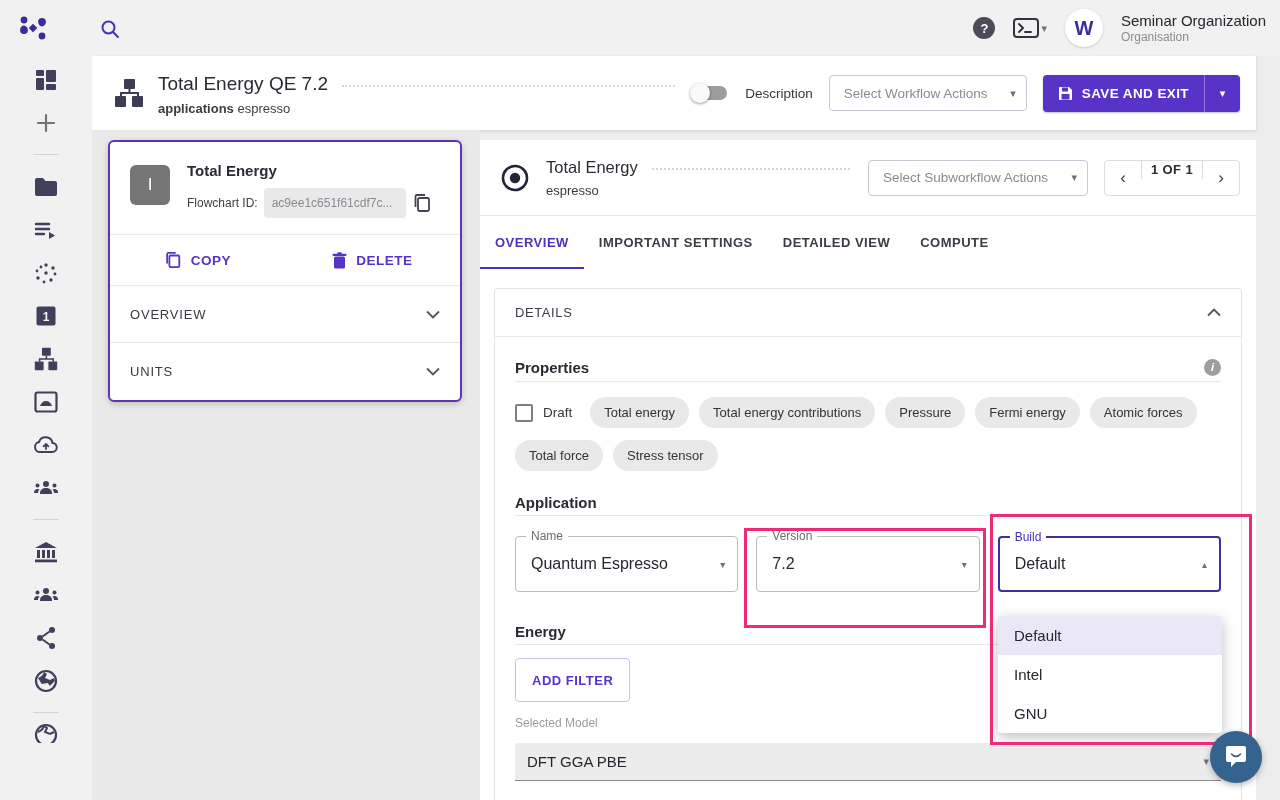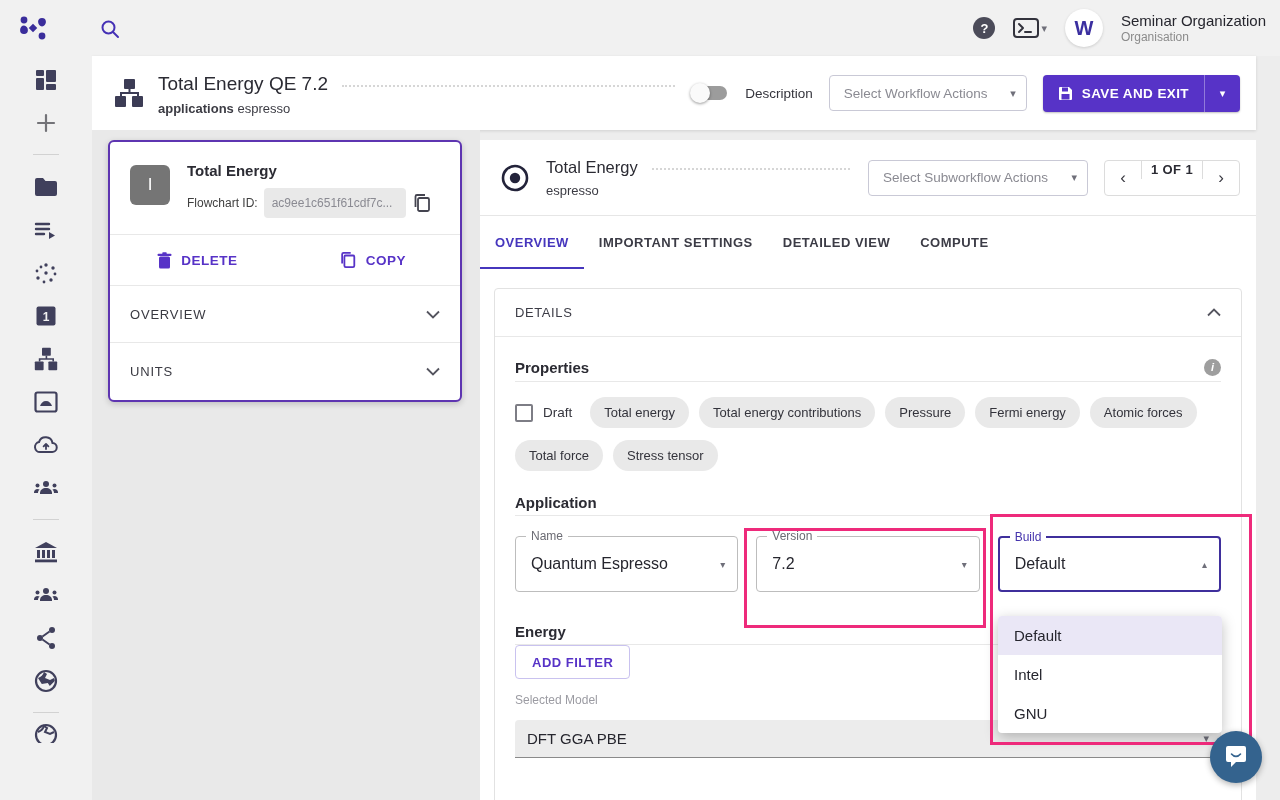--- a/index.html
+++ b/index.html
@@ -113,21 +113,21 @@
   .app-title-row { margin-top:4px; height:26px; display:flex; align-items:center; }
   .fields-row { display:flex; gap:18px; margin-top:20px; }
   .field { position:relative; width:224px; height:56px; border:1px solid #bdbdbd; border-radius:4px; background:#fff; cursor:pointer; }
   .field .flabel { position:absolute; top:-8px; left:10px; background:#fff; padding:0 5px; font-size:12px; color:#6b6b73; }
   .field .fvalue { position:absolute; left:15px; top:50%; transform:translateY(-50%); font-size:16px; color:#26262e; }
   .field .farrow { position:absolute; right:12px; top:50%; transform:translateY(-50%); font-size:10px; color:#6f6f7a; }
   .field.focused { border:2px solid #3f2f9c; }
   .field.focused .flabel { color:#4534ad; }
 
   .model-title-row { margin-top:26px; height:26px; display:flex; align-items:center; }
-  .add-filter { display:inline-flex; align-items:center; height:34px; padding:4px 16px;
+  .add-filter { margin-top:13px; display:inline-flex; align-items:center; height:44px; padding:4px 16px;
     border:1px solid #c9c2ef; border-radius:4px; color:#5733c7; font-size:13px; font-weight:bold;
     letter-spacing:.5px; background:#fff; cursor:pointer; }
   .sel-model-label { margin-top:14px; font-size:12px; color:#9b9ba2; }
   .filled-select { margin-top:13px; height:38px; background:#ececec; border-radius:4px 4px 0 0;
     border-bottom:1px solid #8a8a8a; display:flex; align-items:center; justify-content:space-between;
     padding:0 12px 0 12px; font-size:15px; color:#26262e; cursor:pointer; }
 
   
   .menu { position:absolute; left:998px; top:616px; width:224px; background:#fff; border-radius:4px;
     box-shadow:0 4px 14px rgba(0,0,0,.25); z-index:30; overflow:hidden; }
@@ -354,33 +354,33 @@
         <span class="uc-id-input">ac9ee1c651f61cdf7c...</span>
         <svg width="20" height="20" viewBox="0 0 20 20">
             <rect x="6" y="5" width="11" height="13" rx="1.5" fill="none" stroke="#444450" stroke-width="1.8"></rect>
             <path d="M3.5 14V3.5A1.5 1.5 0 0 1 5 2h8" fill="none" stroke="#444450" stroke-width="1.8"></path>
           </svg>
       </div>
     </div>
   </div>
   <div class="uc-actions">
     <div class="uc-action">
+      <svg width="18" height="18" viewBox="0 0 20 20">
+          <rect x="6" y="5" width="11" height="13" rx="1.5" fill="none" stroke="#5733c7" stroke-width="2"></rect>
+          <path d="M3.5 14V3.5A1.5 1.5 0 0 1 5 2h8" fill="none" stroke="#5733c7" stroke-width="2"></path>
+        </svg>
+      <span>COPY</span>
+    </div>
+    <div class="uc-action">
       <svg width="15" height="17" viewBox="0 0 15 17" fill="#5733c7">
           <rect x="2" y="4.5" width="11" height="12" rx="1.5"></rect>
           <rect x="0.5" y="1.8" width="14" height="2.2" rx="1"></rect>
           <rect x="5.2" y="0.2" width="4.6" height="2" rx="1"></rect>
         </svg>
       <span>DELETE</span>
-    </div>
-    <div class="uc-action">
-      <svg width="18" height="18" viewBox="0 0 20 20">
-          <rect x="6" y="5" width="11" height="13" rx="1.5" fill="none" stroke="#5733c7" stroke-width="2"></rect>
-          <path d="M3.5 14V3.5A1.5 1.5 0 0 1 5 2h8" fill="none" stroke="#5733c7" stroke-width="2"></path>
-        </svg>
-      <span>COPY</span>
     </div>
   </div>
   <div class="uc-acc">
     <span class="uc-acc-label">OVERVIEW</span>
     <svg width="14" height="9" viewBox="0 0 14 9">
         <path d="M1 1.5l6 6 6-6" fill="none" stroke="#55555f" stroke-width="1.8"></path>
       </svg>
   </div>
   <div class="uc-acc">
     <span class="uc-acc-label">UNITS</span>

